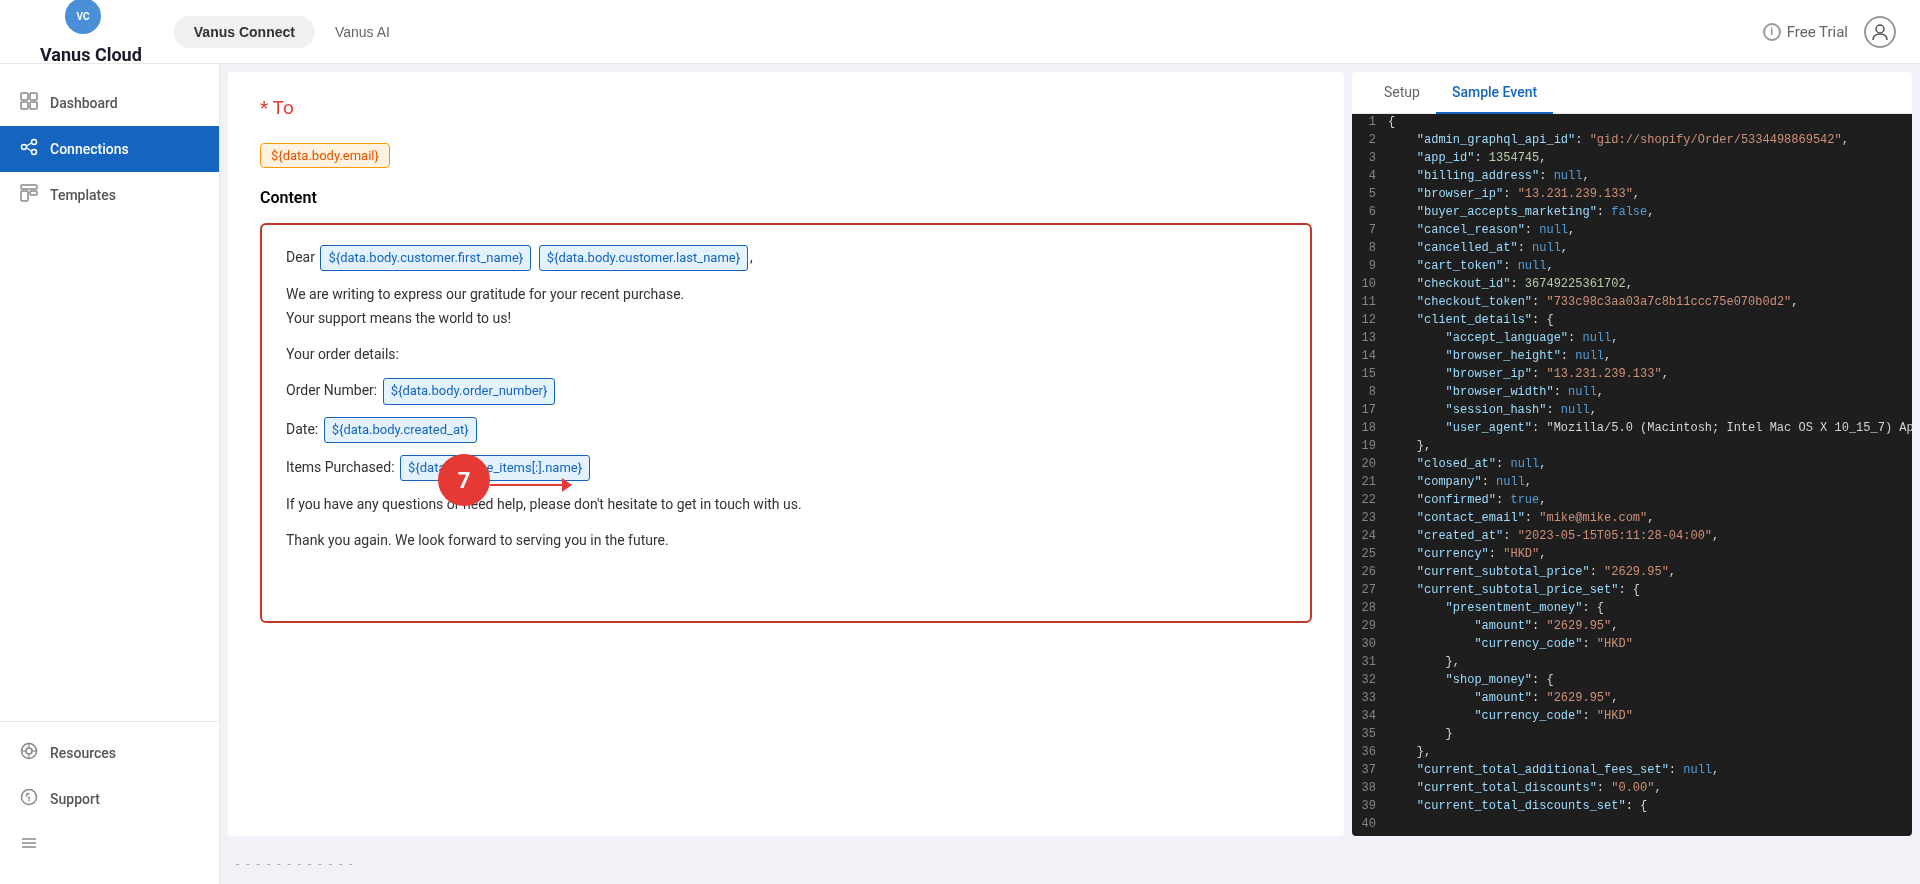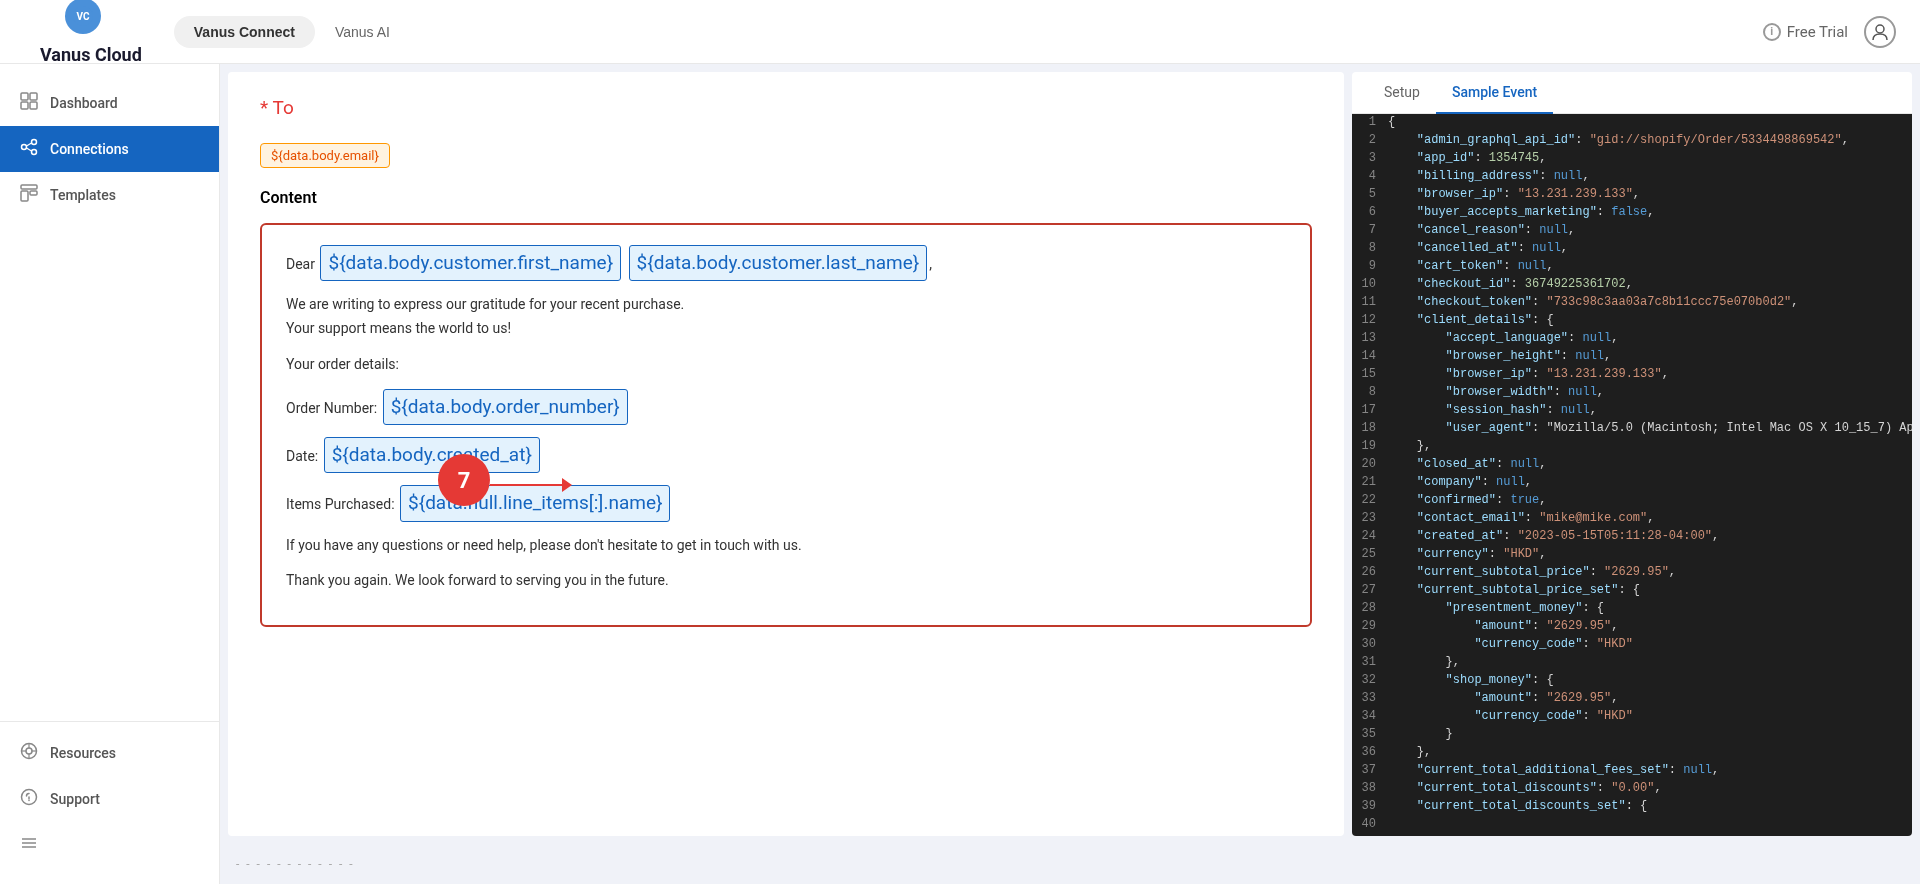--- a/index.html
+++ b/index.html
@@ -64,21 +64,21 @@
     .content-section { }
     .content-label { font-size: 16px; font-weight: 600; color: #000000; margin-bottom: 16px; }
     .email-body-box {
       border: 2px solid #c0392b; border-radius: 6px; padding: 20px 24px;
       font-size: 14px; color: #333; line-height: 1.7; min-height: 400px;
     }
     .email-body-box p { margin-bottom: 12px; }
     .inline-tag {
       display: inline-flex; align-items: center; background: #e3f2fd;
       border: 1px solid #1565c0; border-radius: 3px; padding: 1px 7px;
-      font-size: 19px; color: #1565c0; margin: 0 2px; cursor: pointer;
+      font-size: 13px; color: #1565c0; margin: 0 2px; cursor: pointer;
     }
 
     
     .step-badge {
       position: absolute; left: 218px; top: 420px;
       width: 52px; height: 52px; background: #e53935; border-radius: 50%;
       display: flex; align-items: center; justify-content: center;
       color: #fff; font-size: 22px; font-weight: bold; z-index: 20;
     }
 

